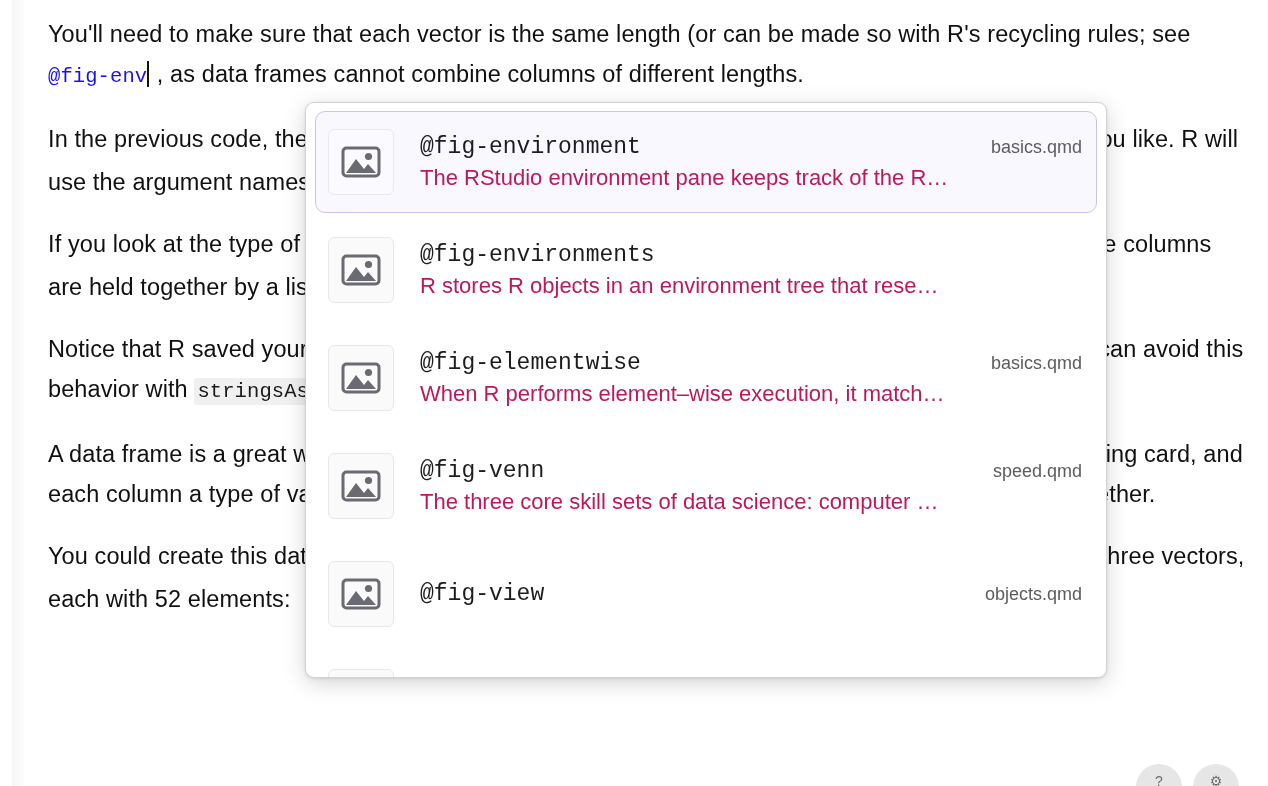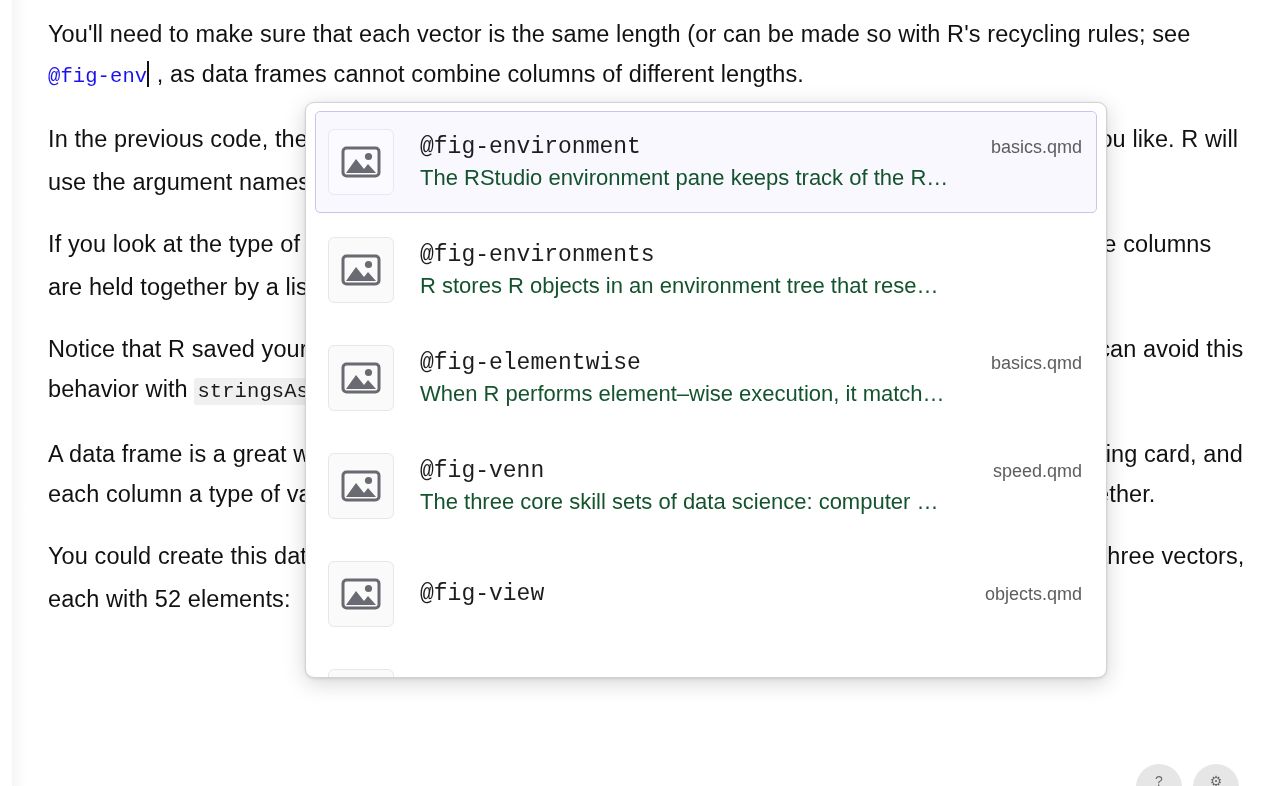--- a/index.html
+++ b/index.html
@@ -80,21 +80,21 @@
     padding: 8px 9px 0 9px;
   }
 
   .ac-item {
     position: relative;
     display: flex;
     align-items: center;
     height: 102px;
     padding: 0 14px 0 12px;
     border: 1px solid transparent;
-    border-radius: 5px;
+    border-radius: 10px;
     background: transparent;
     margin-bottom: 6px;
   }
   .ac-item.selected {
     background: #f9f8ff;
     border-color: #c6c5f1;
   }
 
   .ac-thumb {
     flex: 0 0 auto;
@@ -131,21 +131,21 @@
   .ac-file {
     font-family: "Liberation Sans", sans-serif;
     font-size: 18px;
     color: #5d5d5d;
     white-space: nowrap;
     margin-left: 24px;
   }
   .ac-desc {
     margin-top: 5px;
     font-size: 22px;
-    color: #14532d;
+    color: #be185d;
     white-space: nowrap;
     overflow: hidden;
     text-overflow: ellipsis;
   }
 
   
   .ac-item.clipped { margin-bottom: 0; }
 
   
   .fab {

